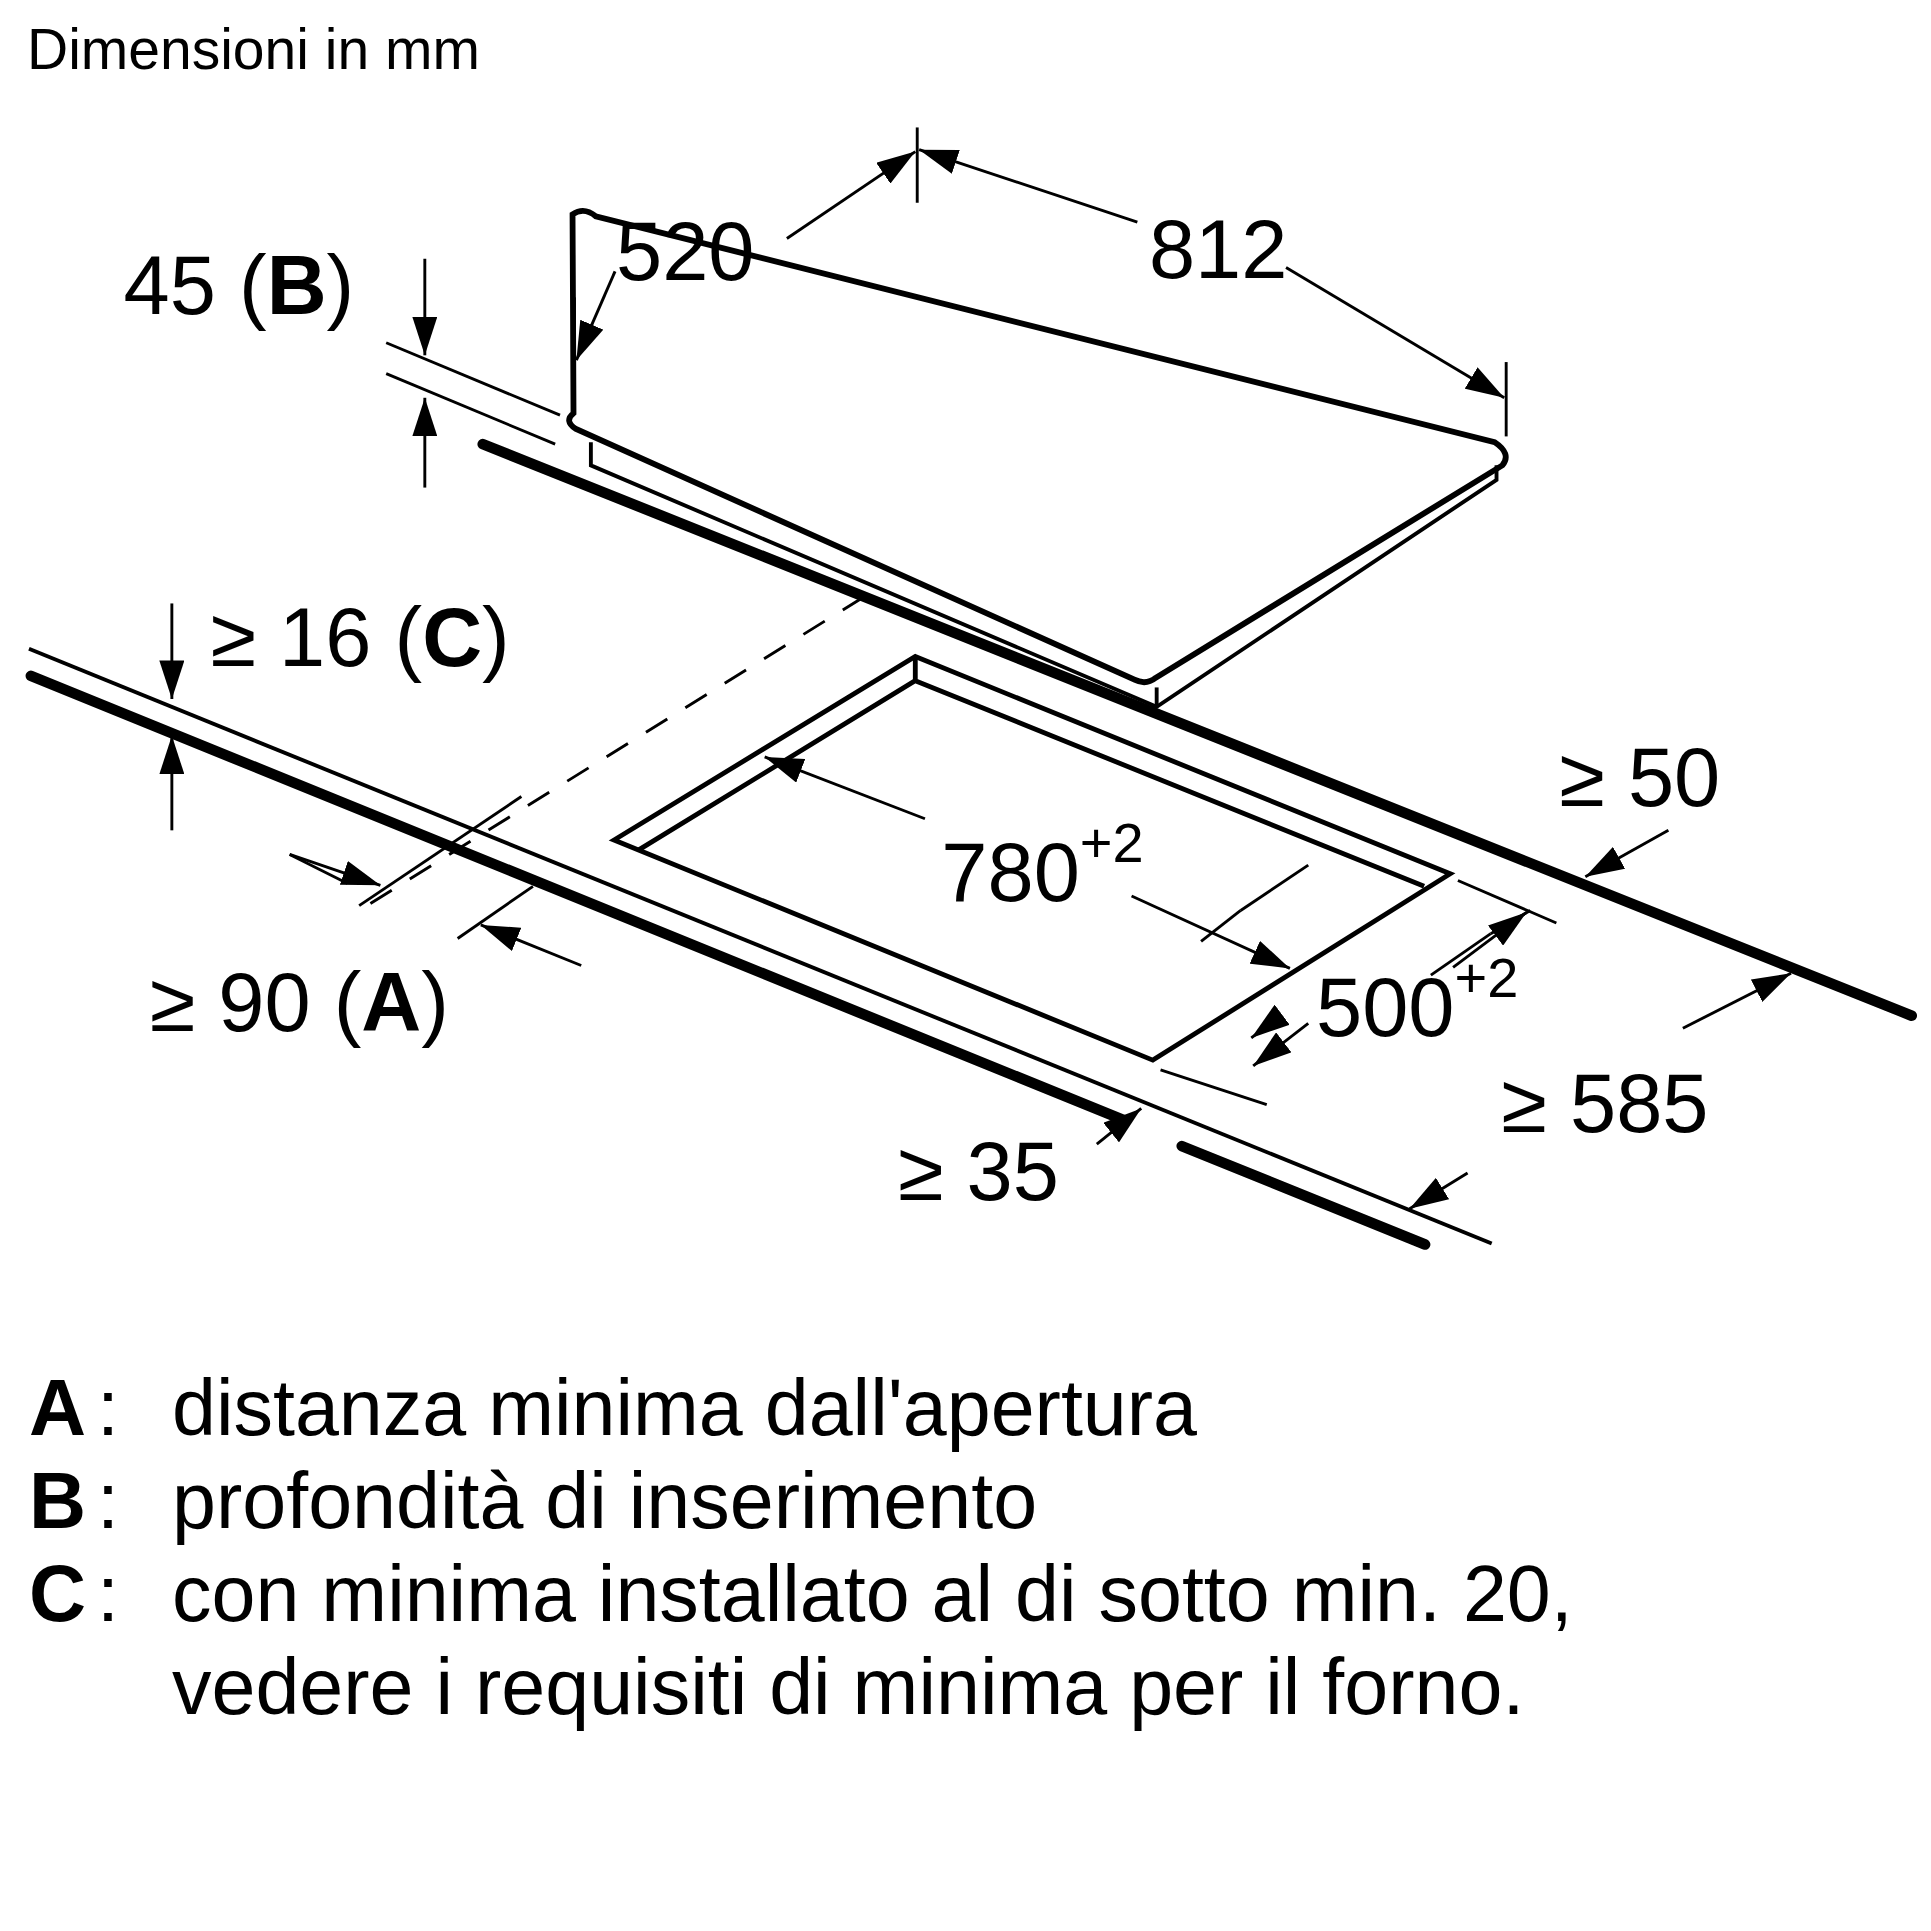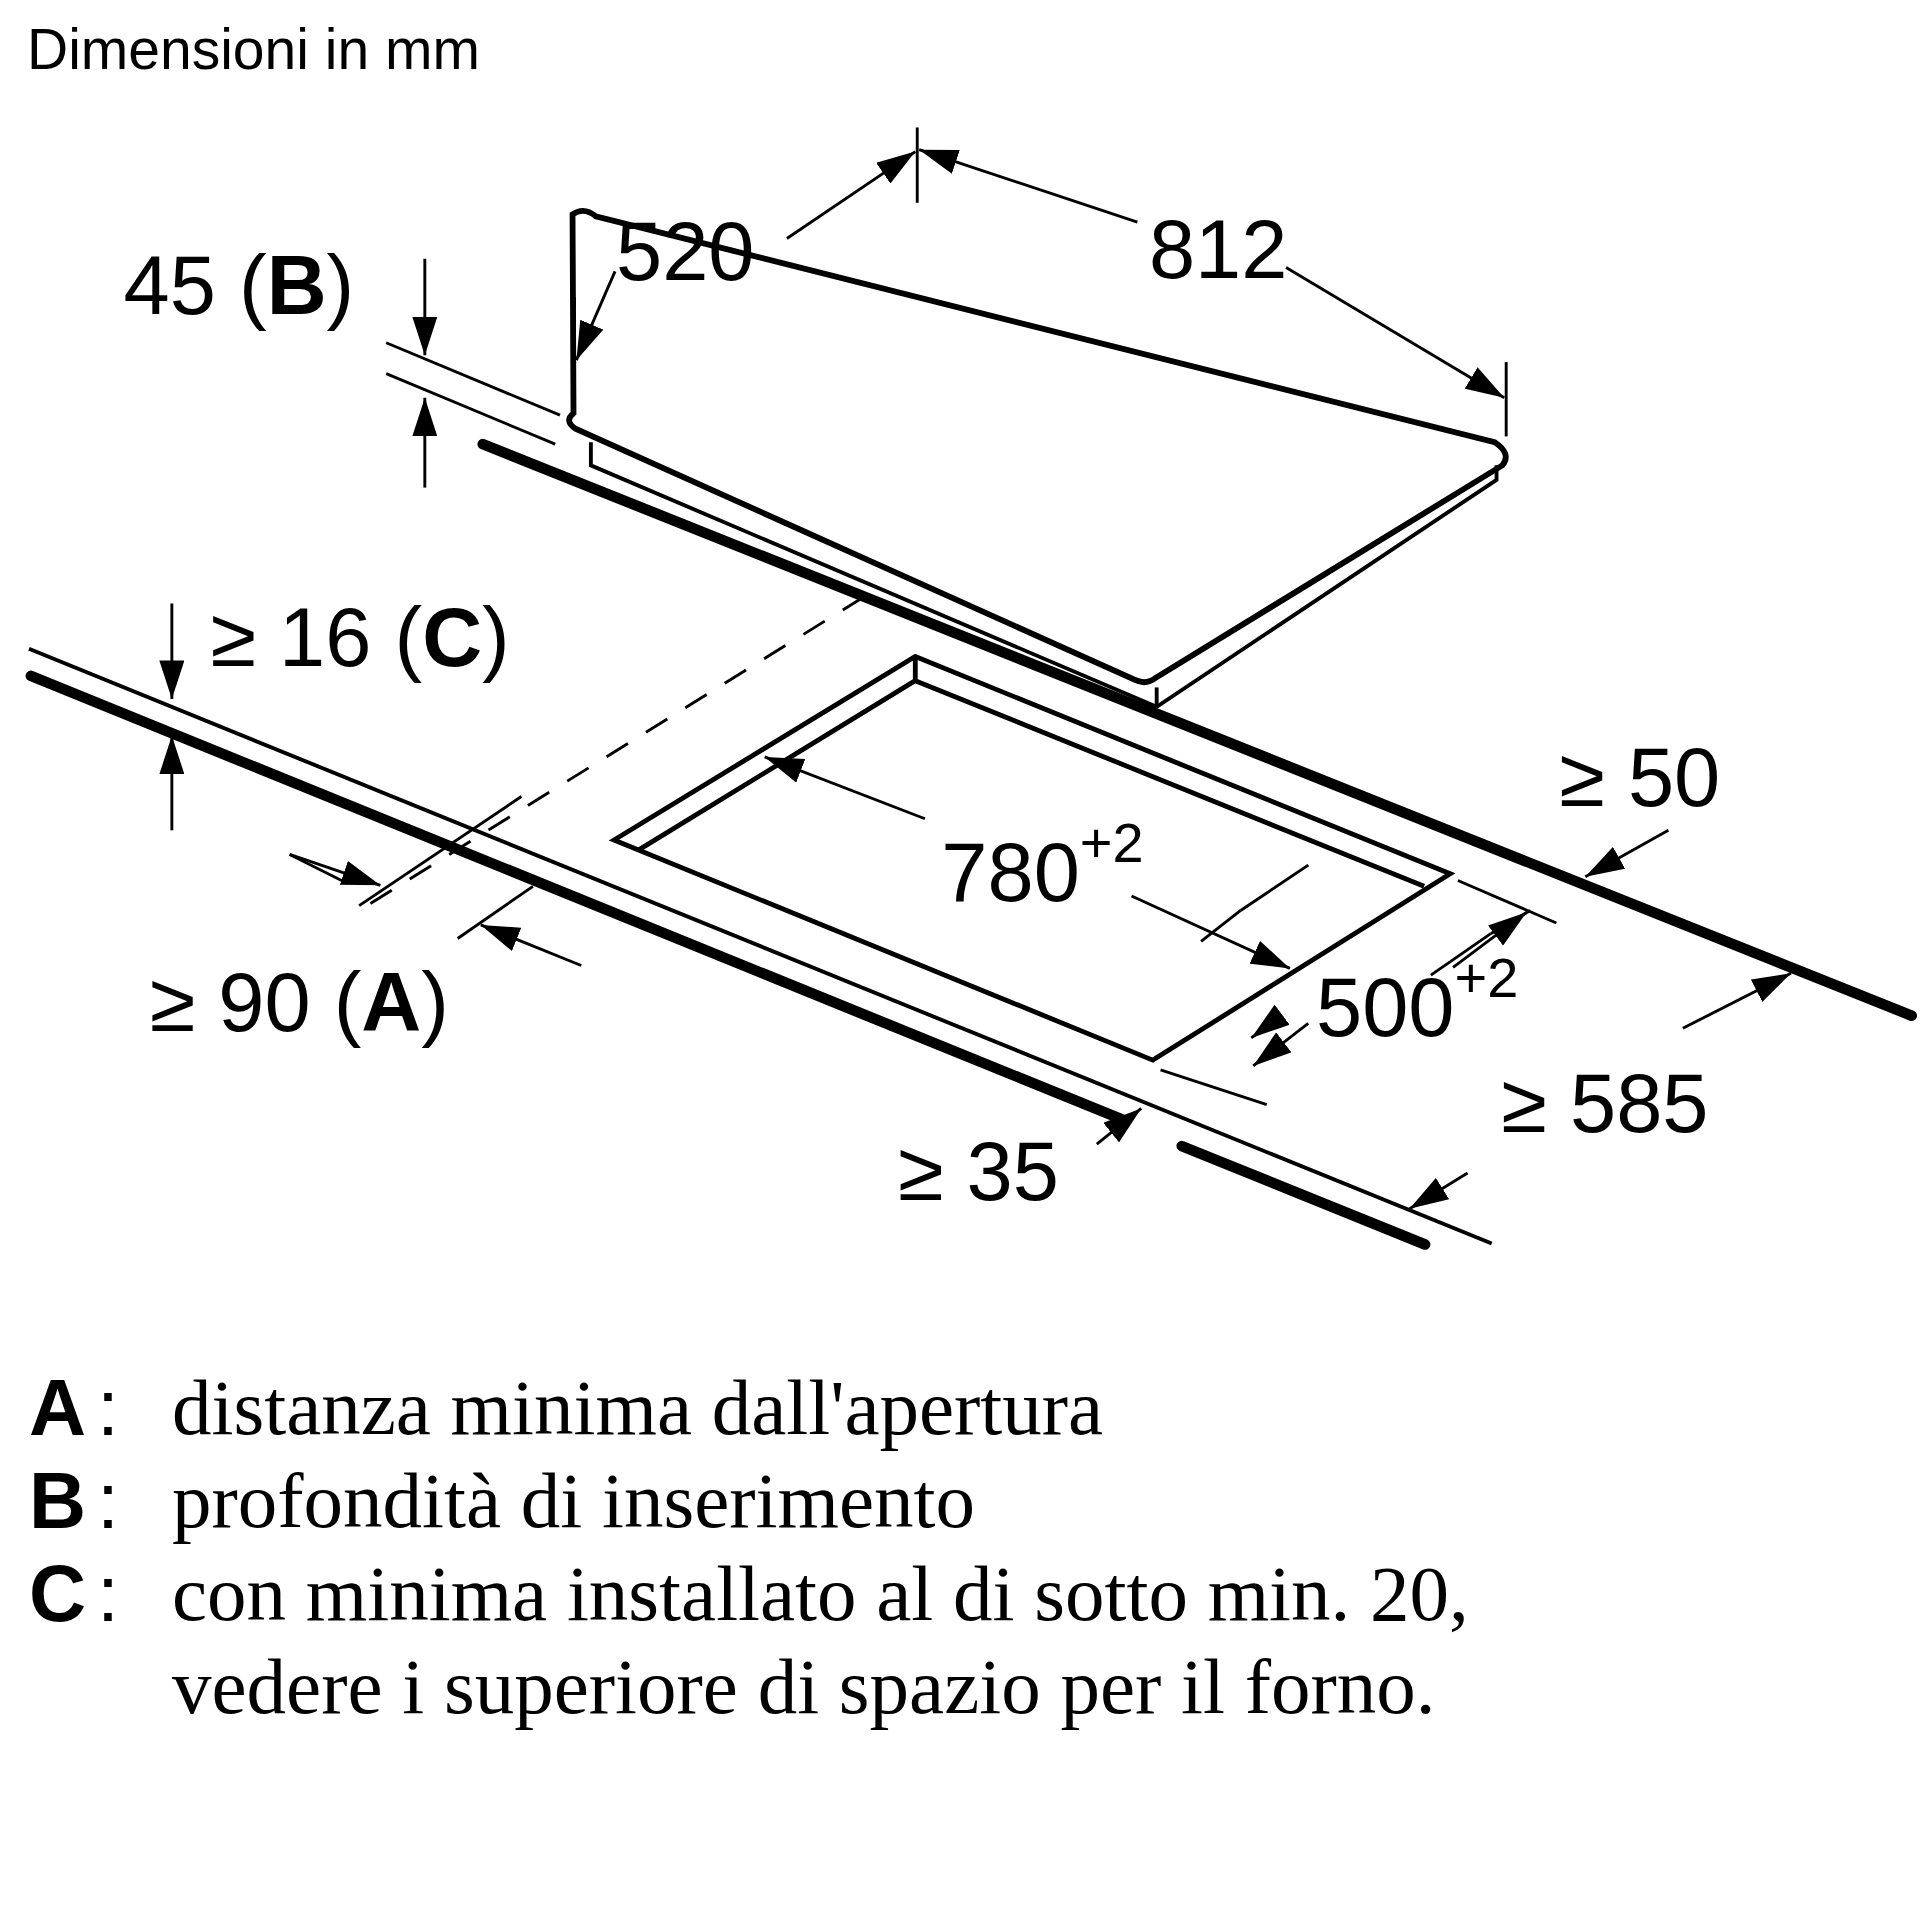--- a/index.html
+++ b/index.html
@@ -8,21 +8,21 @@
     .title { position: absolute; left: 27px; top: 21px; font-size: 57px; line-height: 1; }
     svg.drawing { position: absolute; left: 0; top: 0; }
     svg text { font-family: "Liberation Sans", sans-serif; fill: #000; }
     .lbl { font-size: 86px; }
     .sup { font-size: 58px; }
     .bold { font-weight: bold; }
     .legend { position: absolute; left: 29px; top: 1361px; font-size: 79px; line-height: 93px; }
     .legend-row { display: flex; }
     .legend-key { font-weight: bold; width: 68px; }
     .legend-colon { width: 75px; }
-    .legend-lines div { white-space: nowrap; font-family: Liberation Serif, serif; }
+    .legend-lines div { white-space: nowrap; }
   </style>
 </head>
 <body>
 
 <div class="title">Dimensioni in mm</div>
 
 <svg class="drawing" width="1931" height="1931" viewBox="0 0 2000 2000">
   <defs>
     <marker id="arr" markerWidth="12" markerHeight="8" refX="12" refY="4" orient="auto" markerUnits="userSpaceOnUse" viewBox="0 0 12 8">
       <path d="M0,0 L12,4 L0,8 z" fill="#000"></path>
@@ -201,17 +201,17 @@
     <span class="legend-colon">:</span>
     <div class="legend-lines">
       <div>profondità di inserimento</div>
     </div>
   </div>
   <div class="legend-row">
     <span class="legend-key">C</span>
     <span class="legend-colon">:</span>
     <div class="legend-lines">
       <div>con minima installato al di sotto min. 20,</div>
-      <div>vedere i superiore di spazio per il forno.</div>
+      <div>vedere i requisiti di minima per il forno.</div>
     </div>
   </div>
 </div>
 
 
 </body></html>

